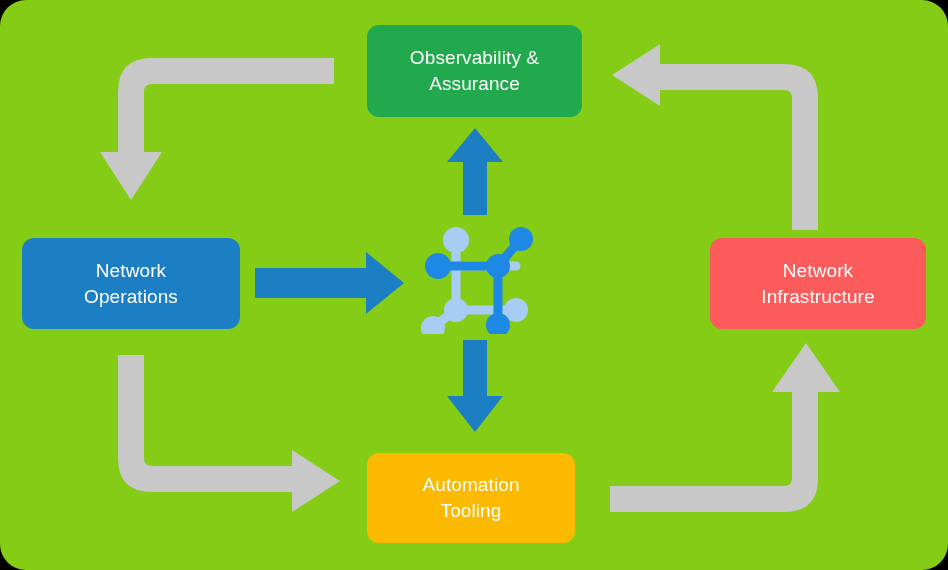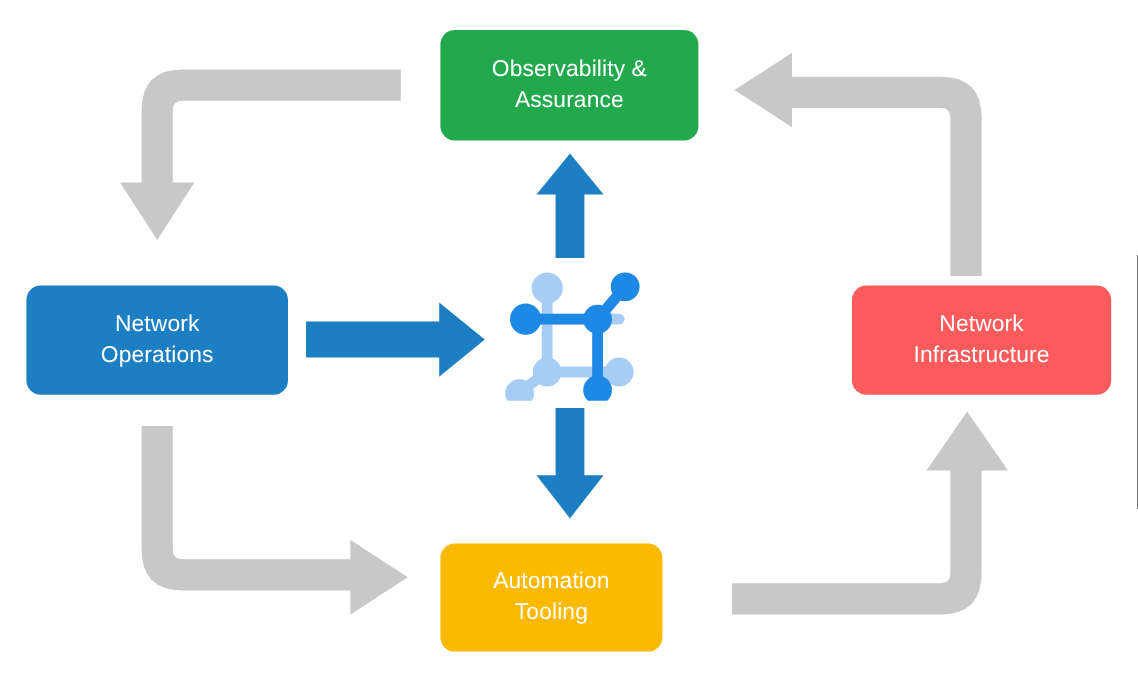--- a/index.html
+++ b/index.html
@@ -28,41 +28,41 @@
     font-weight: 400;
     letter-spacing: 0.1px;
     box-sizing: border-box;
     padding: 4px 10px;
   }
   .node-label { display: block; white-space: pre-line; }
 
   #box-observability { left: 367px; top: 25px;  width: 215px; height: 92px; background: #22A94E; }
   #box-operations    { left: 22px;  top: 238px; width: 218px; height: 91px; background: #1C7FC3; }
   #box-infrastructure{ left: 710px; top: 238px; width: 216px; height: 91px; background: #FC5B5B; }
-  #box-automation    { left: 367px; top: 453px; width: 185px; height: 90px; background: #FBB900; }
+  #box-automation    { left: 367px; top: 453px; width: 208px; height: 90px; background: #FBB900; }
 
   svg.layer {
     position: absolute;
     left: 0; top: 0;
     width: 948px;
     height: 570px;
     overflow: visible;
   }
   #center-icon {
     position: absolute;
     left: 418px;
     top: 218px;
     width: 120px;
     height: 116px;
   }
 </style>
 </head>
 <body>
 
-<div id="stage" style="background: #ffffff;">
+<div id="stage" style="background: #84cc16; border-radius: 26px;">
 
   <svg class="layer" viewBox="0 0 948 570">
 
     <g>
       <path d="M 334 58 L 152 58 Q 118 58 118 92 L 118 152 L 100 152 L 131 200 L 162 152 L 144 152 L 144 92 Q 144 84 152 84 L 334 84 Z" fill="#C8C8C8"></path>
     </g>
 
     <g>
       <path d="M 818 230 L 818 98 Q 818 64 784 64 L 660 64 L 660 44 L 612 75 L 660 106 L 660 90 L 784 90 Q 792 90 792 98 L 792 230 Z" fill="#C8C8C8"></path>
     </g>

